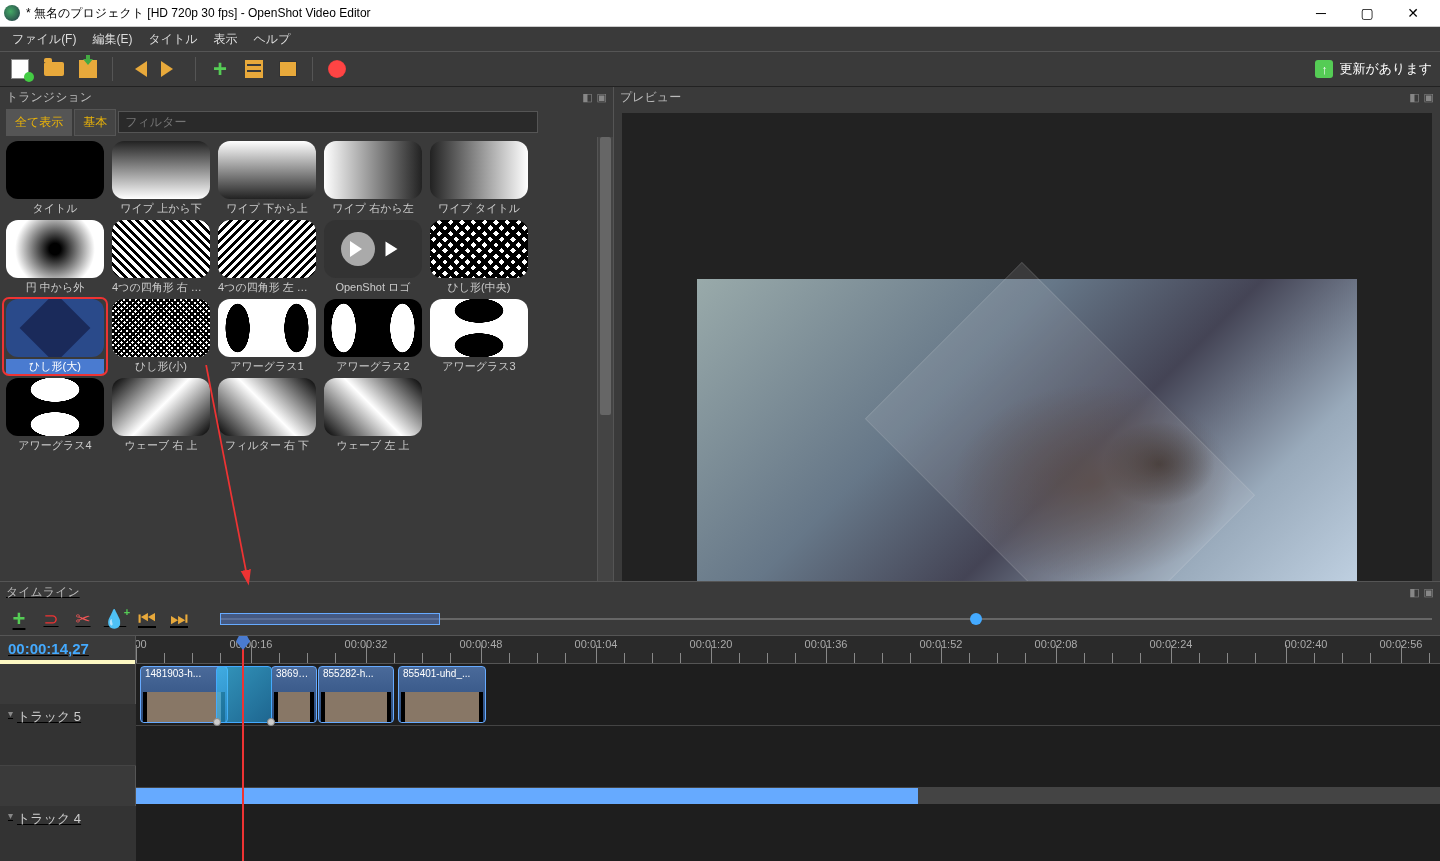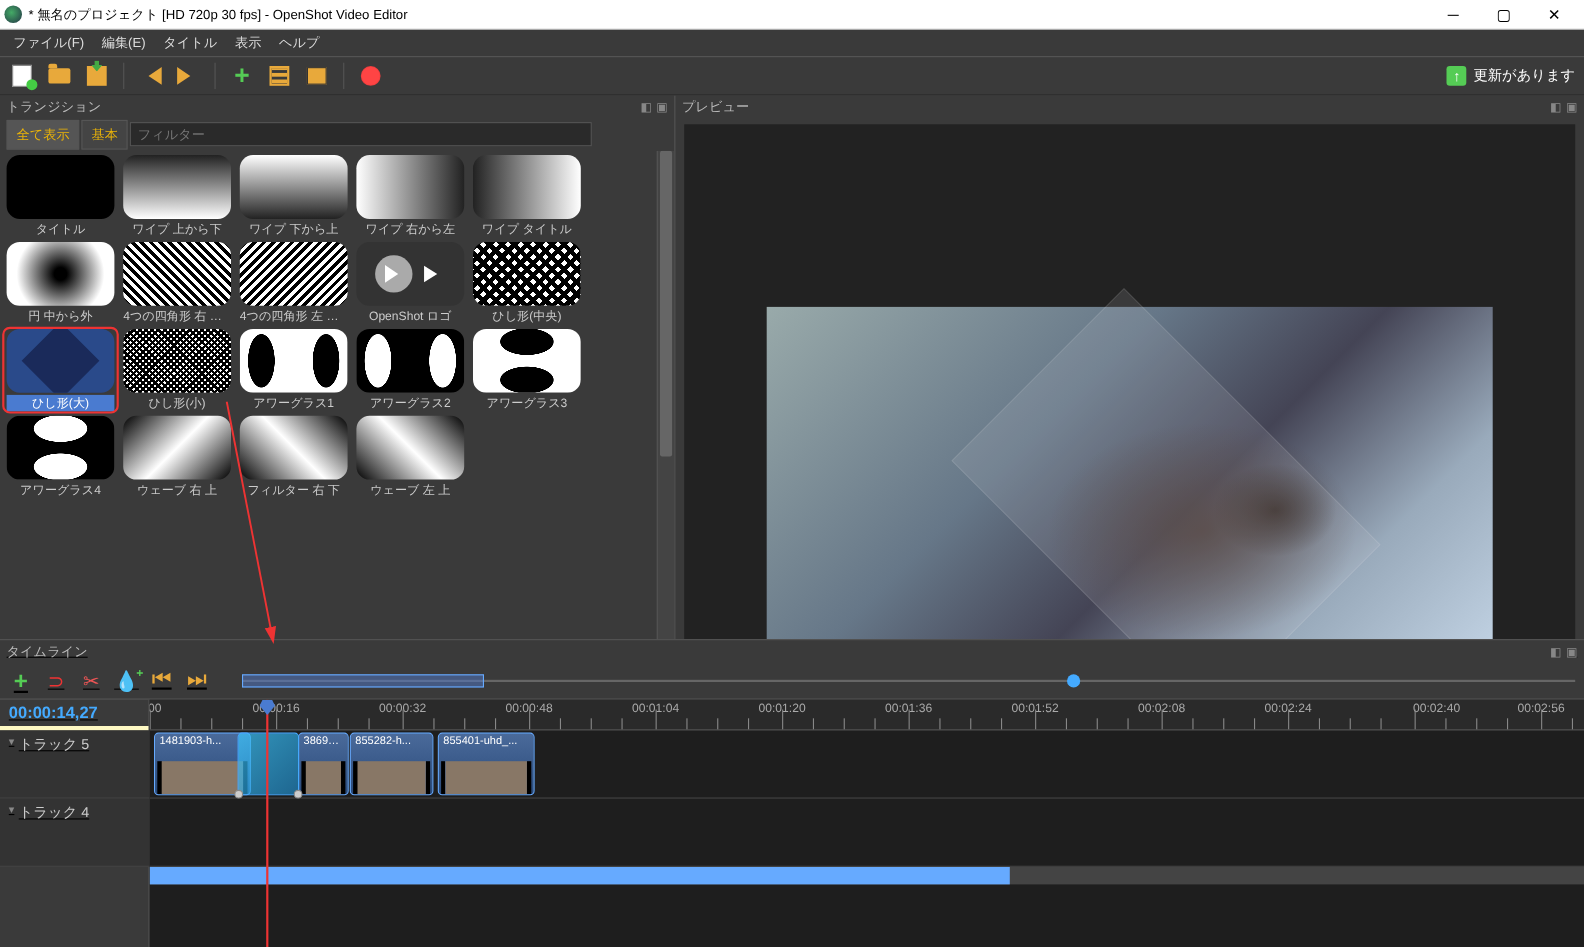--- a/index.html
+++ b/index.html
@@ -132,21 +132,21 @@
 .tl-left { width: 136px; border-right: 1px solid #555; }
 .tl-right { flex: 1; overflow: hidden; position: relative; background: #1e1e1e; }
 
 .tl-time { height: 28px; display:flex; align-items:center; padding: 0 8px; color:#4af; font-size:15px; border-bottom: 4px solid #fef9c3; font-weight:bold; }
 .tl-ruler { height: 28px; border-bottom: 1px solid #555; position: relative; background:#2a2a2a; }
 .ruler-tick { position:absolute; bottom:0; border-left:1px solid #888; height:10px; }
 .ruler-tick.major { height:18px; }
 .ruler-label { position:absolute; top:2px; font-size:11px; color:#aaa; transform:translateX(-50%); }
 .playhead { position:absolute; top:0; width:2px; bottom:-200px; background:#e33; z-index:10; }
 .playhead-top { position:absolute; top:0; left:-6px; width:14px; height:14px; background:#4a7bd0; clip-path: polygon(50% 100%, 0 40%, 20% 0, 80% 0, 100% 40%); }
-.tl-track-label { width: 136px; padding: 4px 8px; font-size: 13px; color: #ccc; background:#333; border-bottom: 1px solid #444; height:62px; display:flex; align-items:flex-start; }
+.tl-track-label { width: 136px; padding: 4px 8px; font-size: 13px; color: #ccc; background:#333; border-bottom: 1px solid #444; height:62px; display:flex; align-items:flex-start;margin-top:40px; }
 .tl-track-label::before { content:'▾'; color:#888; margin-right:4px; font-size:10px; }
 .tl-track-content { height: 62px; border-bottom: 1px solid #444; position: relative; }
 
 .clip { position:absolute; top:2px; bottom:2px; background: linear-gradient(#4a6a9a, #2a4a7a); border:1px solid #6af; border-radius:4px; overflow:hidden; }
 .clip-title { font-size:10px; color:#fff; padding:1px 4px; white-space:nowrap; overflow:hidden; text-overflow:ellipsis; }
 .clip-thumb { position:absolute; bottom:0; left:2px; right:2px; height:30px; background: linear-gradient(90deg, #000 0 4px, transparent 4px), linear-gradient(90deg, transparent calc(100% - 4px), #000 calc(100% - 4px)); display:flex; align-items:center; justify-content:center; }
 .clip-thumb-inner { width:calc(100% - 8px); height:100%; background:#876; }
 .transition-clip { position:absolute; top:2px; bottom:2px; background: linear-gradient(135deg, rgba(60,200,255,.7), rgba(30,150,220,.6)); border:1px solid #4af; border-radius:4px; }
 .transition-handle { position:absolute; bottom:-4px; width:8px; height:8px; border-radius:50%; background:#ccc; border:1px solid #888; }
 

